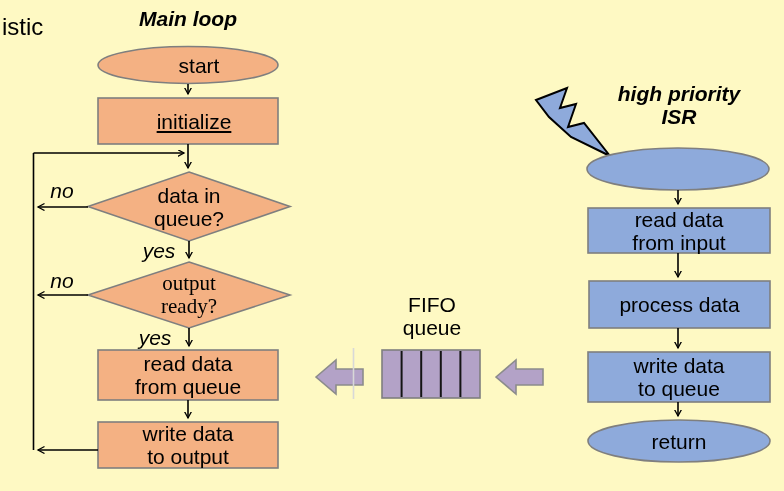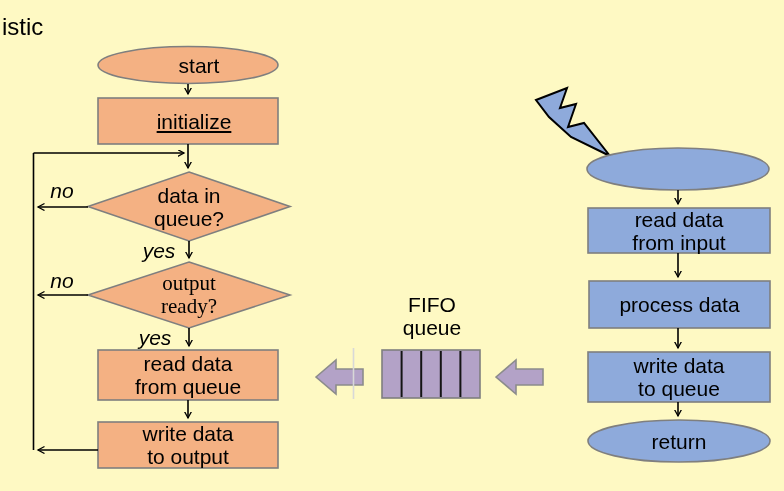--- a/index.html
+++ b/index.html
@@ -78,40 +78,43 @@
     <ellipse class="node" cx="679" cy="441" rx="91" ry="21" fill="#8EAADB"></ellipse>
 
     <line class="conn" x1="678" y1="190" x2="678" y2="204" marker-end="url(#arr)"></line>
     <line class="conn" x1="678" y1="253" x2="678" y2="277" marker-end="url(#arr)"></line>
     <line class="conn" x1="678" y1="328" x2="678" y2="348" marker-end="url(#arr)"></line>
     <line class="conn" x1="678" y1="402" x2="678" y2="416" marker-end="url(#arr)"></line>
   </svg>
 
   <div class="lbl clipped" style="left:2px;top:13px;width:70px;height:26px;">istic</div>
 
+  <div class="lbl title" style="left:98px;top:5px;width:180px;height:26px;">Main loop</div>
 
   <div class="lbl" style="left:109px;top:46px;width:180px;height:38px;">start</div>
   <div class="lbl" style="left:98px;top:98px;width:192px;height:46px;text-decoration:underline;">initialize</div>
   <div class="lbl" style="left:88px;top:172px;width:202px;height:69px;">data in
 queue?</div>
   <div class="lbl" style="left:88px;top:262px;width:202px;height:66px;font-family:Liberation Serif, serif;">output
 ready?</div>
   <div class="lbl" style="left:98px;top:350px;width:180px;height:50px;">read data
 from queue</div>
   <div class="lbl" style="left:98px;top:422px;width:180px;height:46px;">write data
 to output</div>
 
   <div class="lbl branch" style="left:44px;top:179px;width:36px;height:22px;">no</div>
   <div class="lbl branch" style="left:44px;top:269px;width:36px;height:22px;">no</div>
   <div class="lbl branch" style="left:138px;top:239px;width:42px;height:22px;">yes</div>
   <div class="lbl branch" style="left:134px;top:326px;width:42px;height:22px;">yes</div>
 
   <div class="lbl" style="left:383px;top:292px;width:98px;height:48px;">FIFO
 queue</div>
 
+  <div class="lbl title" style="left:588px;top:82px;width:182px;height:46px;">high priority
+ISR</div>
 
   <div class="lbl" style="left:588px;top:208px;width:182px;height:45px;">read data
 from input</div>
   <div class="lbl" style="left:589px;top:281px;width:181px;height:47px;">process data</div>
   <div class="lbl" style="left:588px;top:352px;width:182px;height:50px;">write data
 to queue</div>
   <div class="lbl" style="left:588px;top:420px;width:182px;height:42px;">return</div>
 </div>
 
 </body></html>

